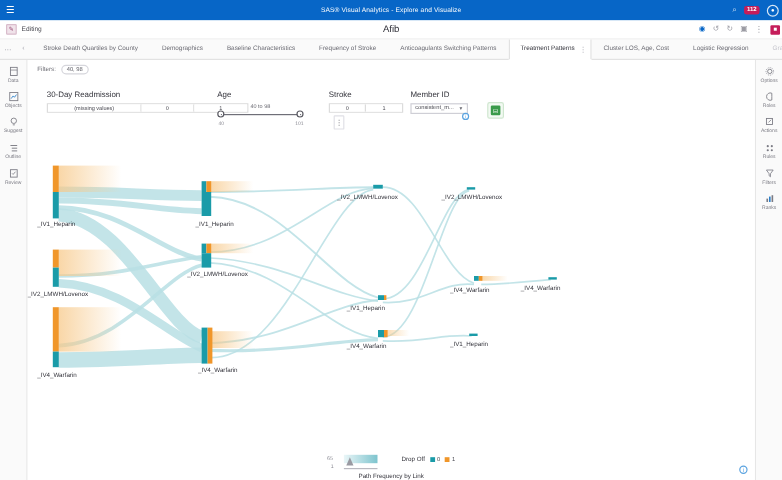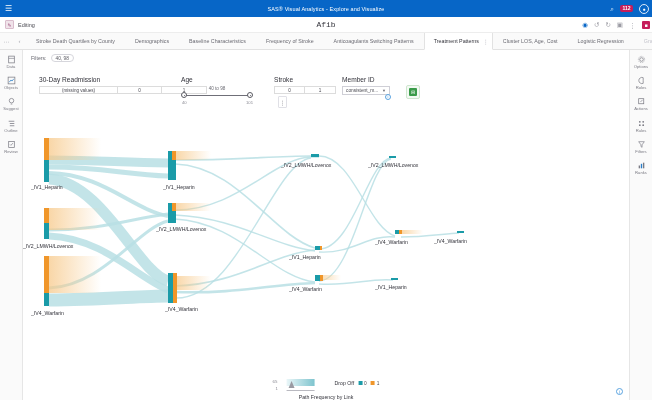--- a/index.html
+++ b/index.html
@@ -50,21 +50,21 @@
   }
   .edit-chip {
     margin-left:5px; width:9px; height:9px; background:#f0e3ea;
     border:1px solid #d9bccc; border-radius:1px;
     display:flex;align-items:center;justify-content:center;
     color:#9a4e78; font-size:5px;
   }
   .edit-label { margin-left:4px; font-size:5.5px; color:#4a4a52; }
   .doc-title {
     position:absolute; left:0; right:0; text-align:center;
-    font-size:8px; color:#32323a; font-weight:normal;font-family:Liberation Mono, monospace;
+    font-size:8px; color:#32323a; font-weight:normal;
   }
   .edit-right {
     position:absolute; right:2px; top:0; height:16px;
     display:flex; align-items:center; gap:6px;
   }
   .eicon { color:#9b9ba3; font-size:6.5px; line-height:1; }
   .eicon.blue { color:#0766c7; }
   .eicon.kebab { letter-spacing:0; font-size:7px; }
   .eicon-red {
     width:8px;height:8px;background:#c51d5a;border-radius:1px;

